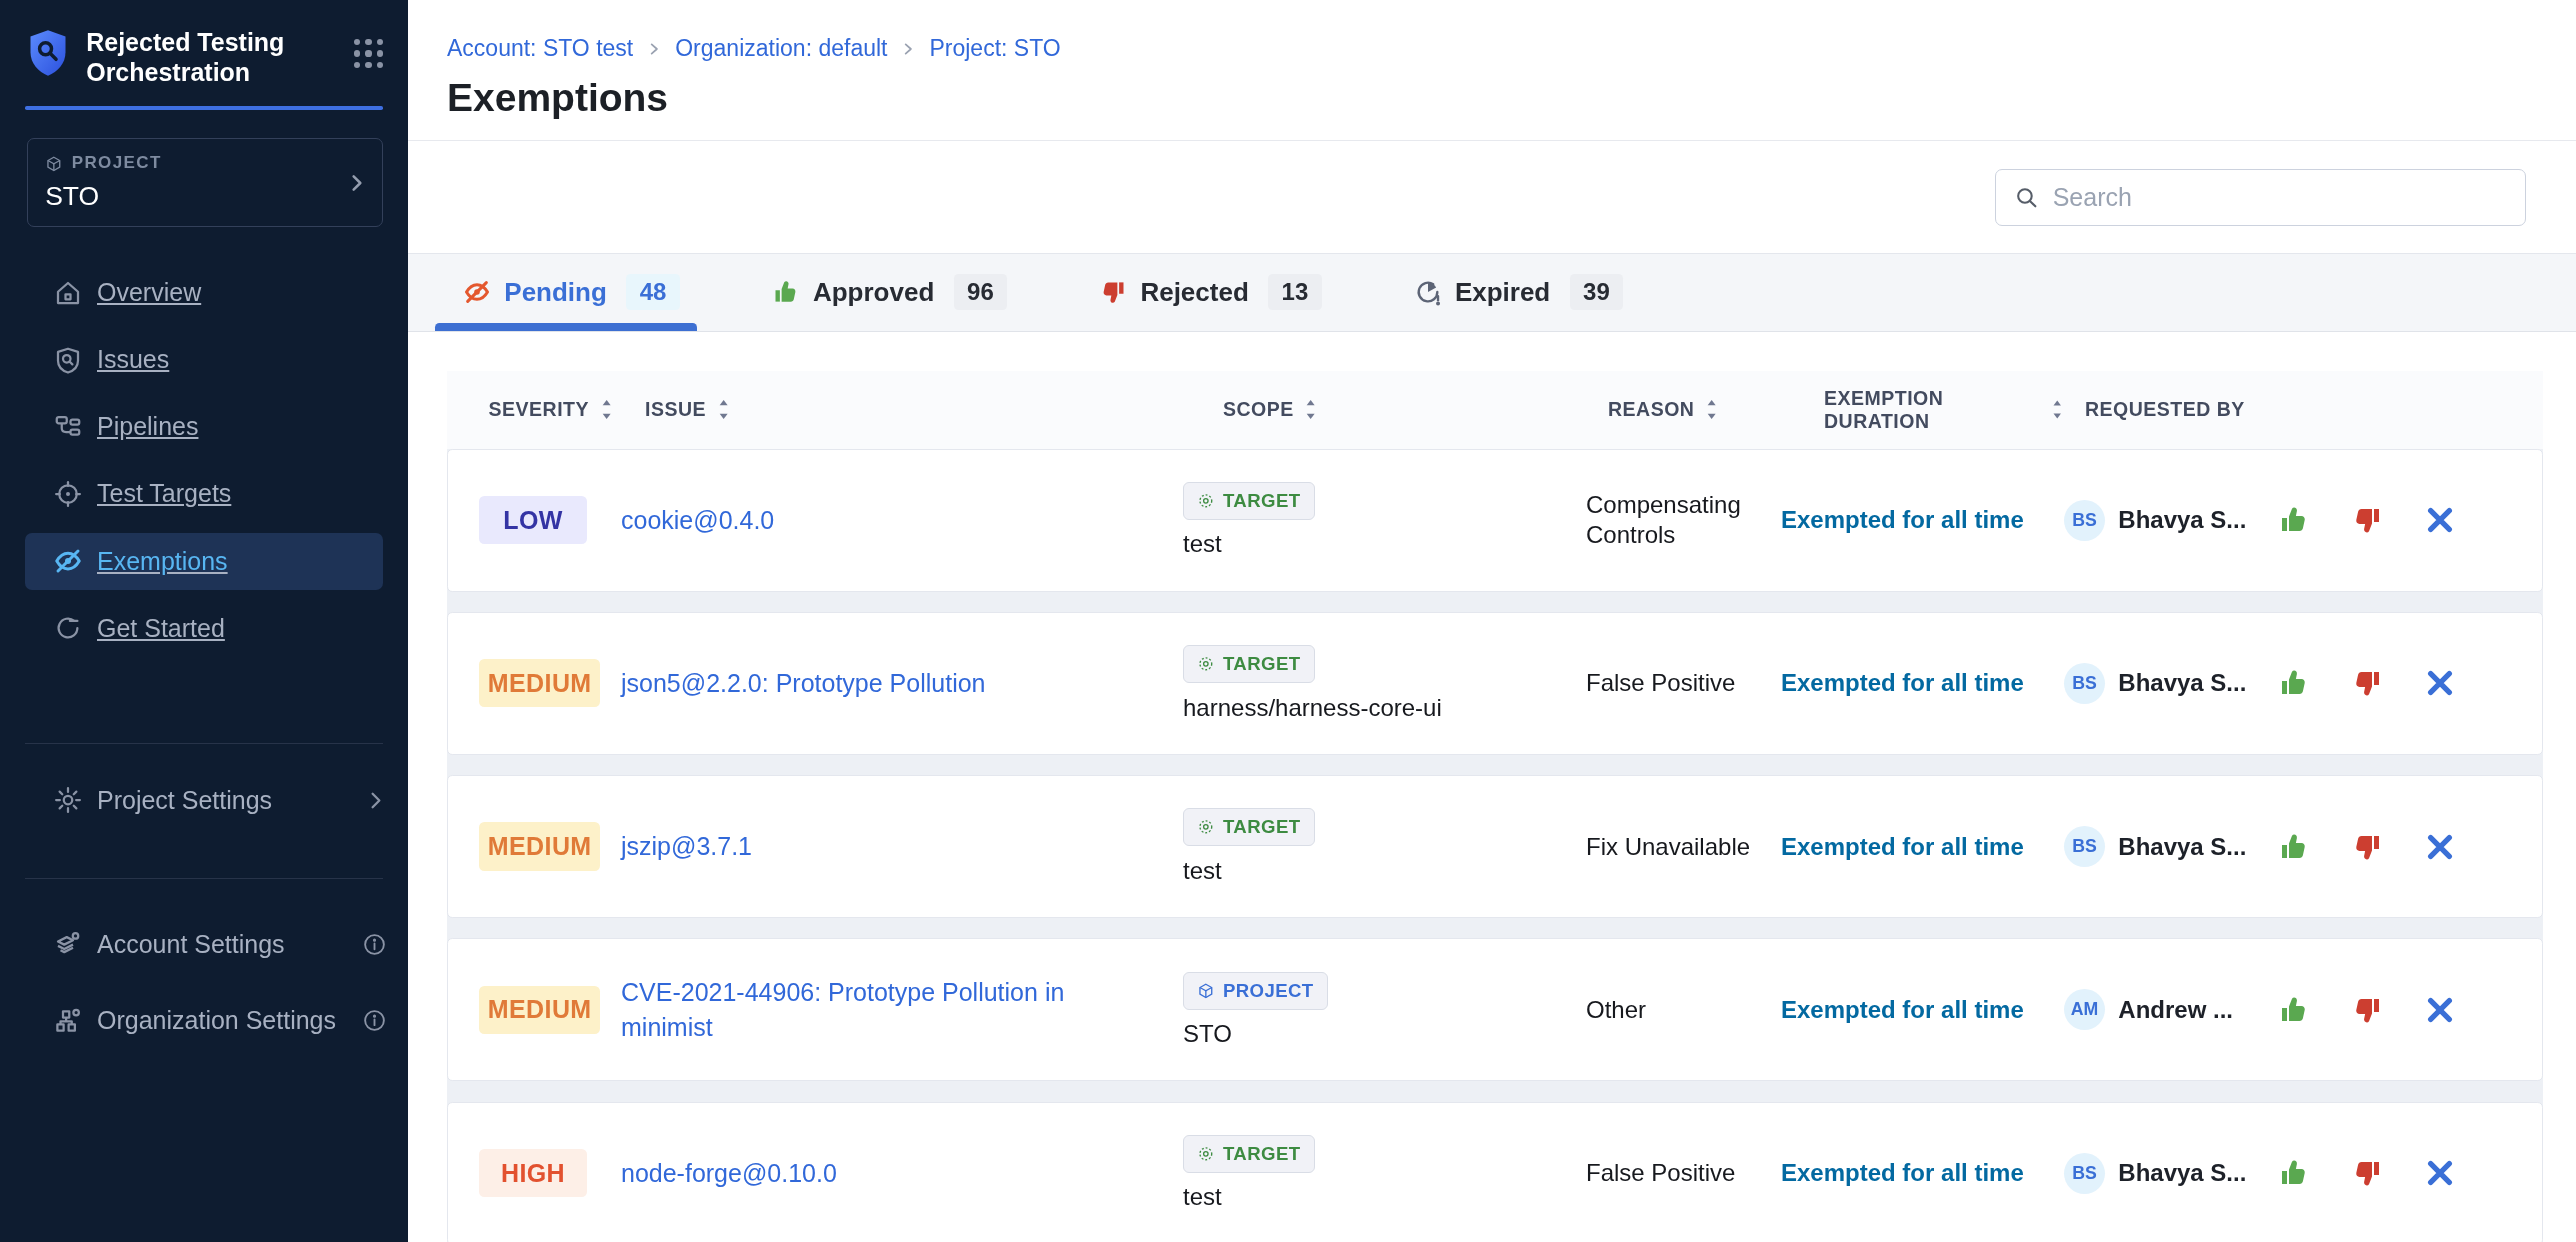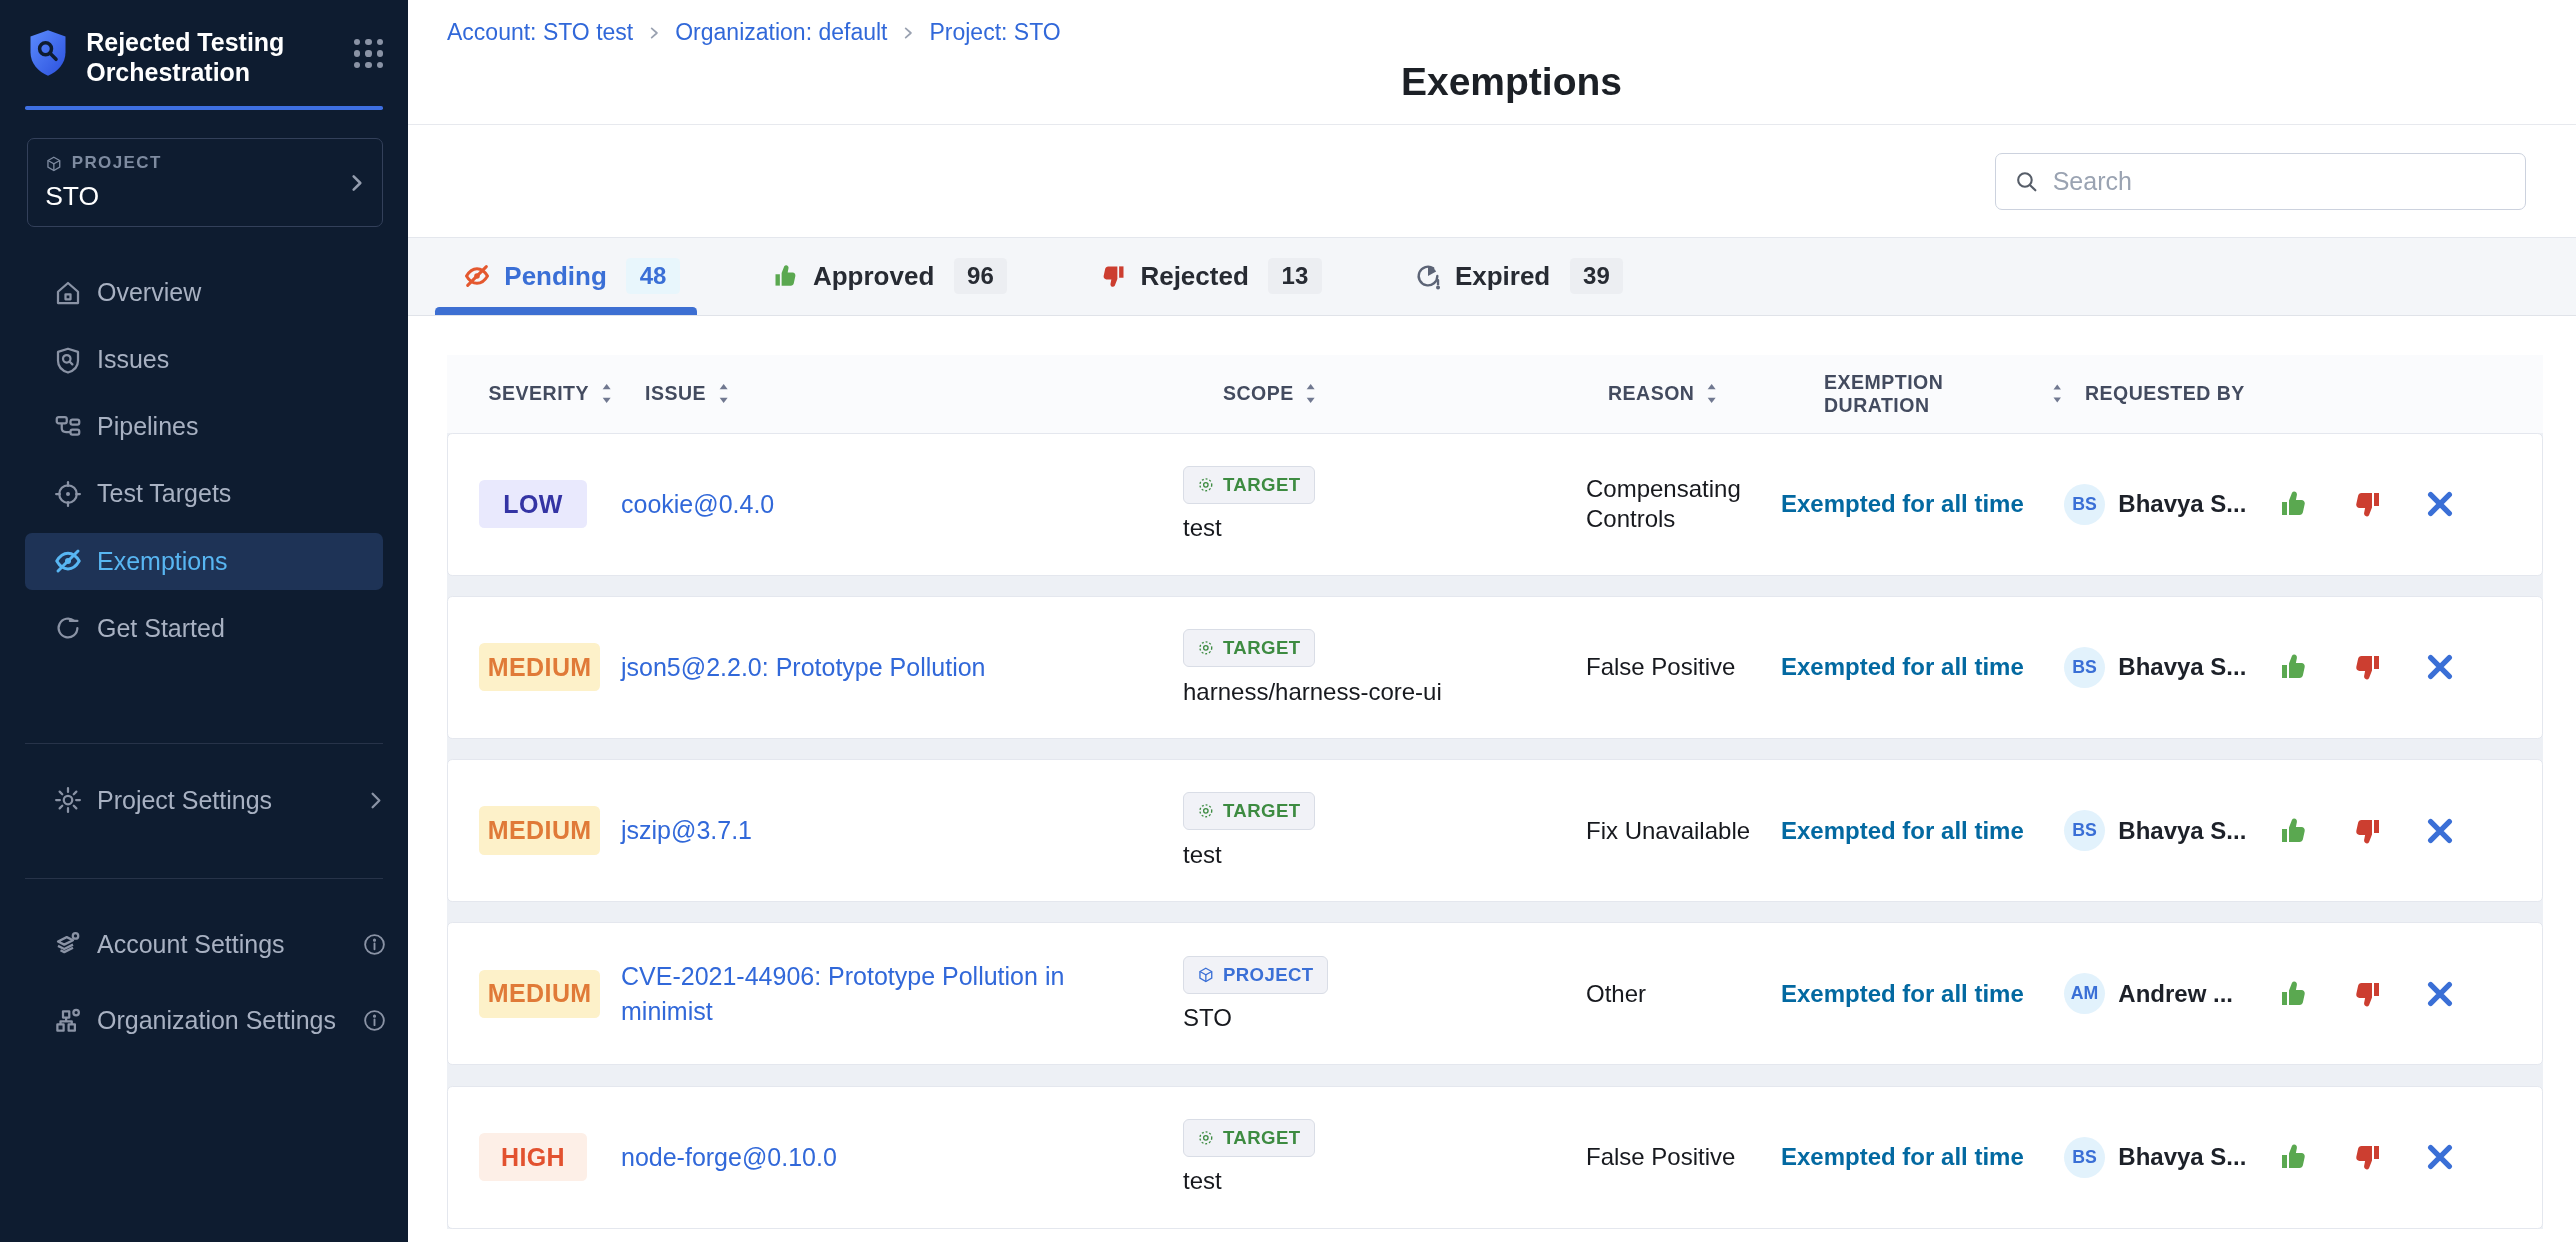--- a/index.html
+++ b/index.html
@@ -13,36 +13,36 @@
   .app-title { margin-left:17.7px; font-size:25px; line-height:30px; font-weight:bold; color:#ffffff; width:203px; }
   .grid-icon { margin-left:auto; margin-top:12.4px; display:inline-grid; grid-template-columns:repeat(3,6.2px); gap:5.3px; cursor:pointer; }
   .grid-icon i { width:6.2px; height:6.2px; border-radius:50%; background:#8a93a5; }
   .brand-bar { height:4.4px; background:var(--brand_bar); margin:19.5px 25px 0 25px; border-radius:1.8px; }
 
   .project-card { margin:28px 25px 0 26.5px; border:1.8px solid #33405a; border-radius:7px; padding:14px 17.7px; position:relative; cursor:pointer; }
   .project-label-row { display:flex; align-items:center; gap:8.8px; color:#7e8ba0; font-size:17px; font-weight:bold; letter-spacing:1.4px; }
   .project-name { color:#ffffff; font-size:26.5px; margin-top:8px; }
   .project-chevron { position:absolute; right:14px; top:50%; transform:translateY(-50%); color:#949dae; }
 
-  .nav { margin-top:32px; }
+  .nav { margin-top:32px;text-decoration:underline; }
   .nav-item { height:67px; display:flex; align-items:center; padding:0 21px 0 53px; font-size:25px; color:var(--nav_text); cursor:pointer; }
   .nav-item .nicon { width:30px; height:30px; flex:0 0 30px; margin-right:14px; color:#8a93a5; }
   .nav-item.active { margin:5.3px 25px; height:57px; padding-left:28px; border-radius:7px; background:var(--nav_active_bg); color:var(--nav_active_text); }
   .nav-item.active .nicon { color:var(--nav_active_text); }
   .side-div { border-top:0.9px solid #273349; margin:0 25px; }
   .d1 { margin-top:81px; }
   .ps { margin-top:23px; }
   .d2 { margin-top:44px; }
   .as { margin-top:32px; }
   .os { margin-top:8.8px; }
   .trail { margin-left:auto; color:#8a93a5; }
 
   
   .main { flex:1; position:relative; background:#ffffff; }
-  .topbar { padding:19px 0 0 39px;text-align:center; }
+  .topbar { padding:35px 0 0 39px; }
   .breadcrumb { display:flex; align-items:center; font-size:23px; color:var(--link_blue); }
   .crumb { cursor:pointer; }
   .bc-sep { color:#9aa2b1; margin:0 14px; width:14px; height:14px; }
   .page-title { font-size:39px; font-weight:bold; color:#1c2026; margin-top:14px; }
   .hr { border-bottom:0.9px solid #e7e9ee; margin-top:19.5px; }
 
   .search-band { height:112px; position:relative; }
   .search-box { position:absolute; right:50px; top:28px; width:531px; height:57px; border:1.8px solid #ccd2de; border-radius:7px; display:flex; align-items:center; padding:0 17.7px; background:#fff; }
   .search-box svg { color:#565d68; flex:0 0 25px; }
   .search-box input { border:none; outline:none; flex:1; margin-left:14px; font-size:25px; font-family:"Liberation Sans",sans-serif; color:#1d212b; }

